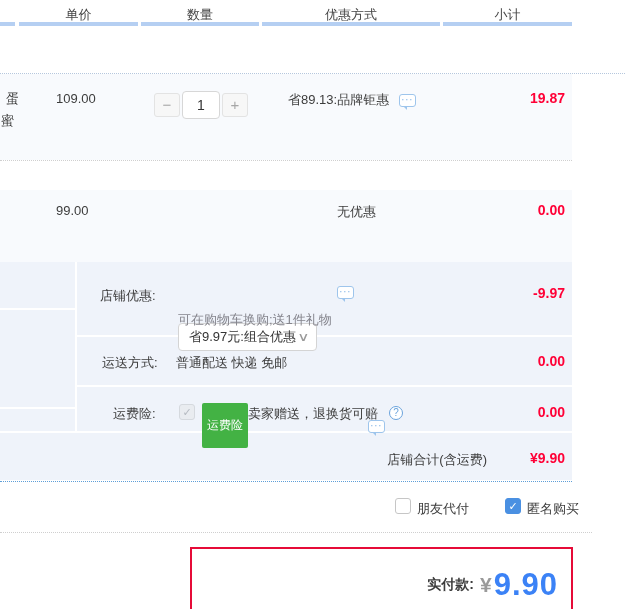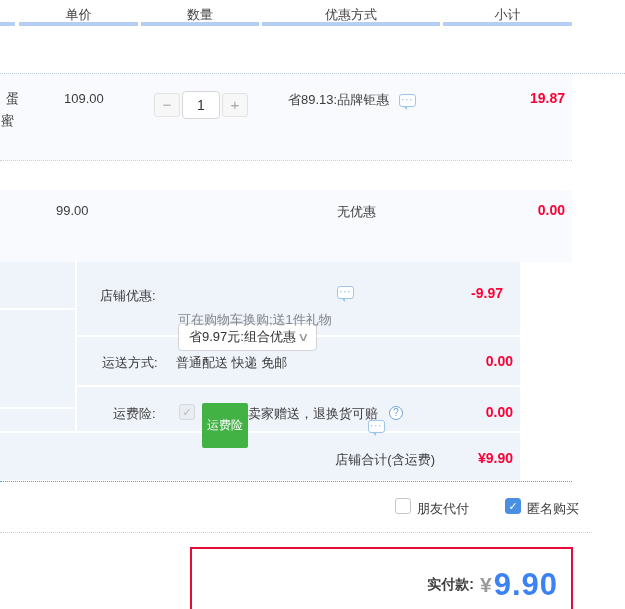--- a/index.html
+++ b/index.html
@@ -77,21 +77,21 @@
   <div class="hbar" style="left:141px; width:118px;"></div>
   <div class="hbar" style="left:262px; width:178px;"></div>
   <div class="hbar" style="left:443px; width:129px;"></div>
 
   <div class="abs dot-lblue" style="left:0; top:73px; width:625px;"></div>
 
   <div class="abs rowbg" style="left:0; top:74px; width:572px; height:86px;">
     <span class="abs txt" style="left:6px; top:16px;">蛋</span>
     <span class="abs txt" style="left:1px; top:38px;">蜜</span>
 
-    <span class="abs txt" style="left:64px; top:17px;">109.00</span>
+    <span class="abs txt" style="left:56px; top:17px;">109.00</span>
 
     <div class="abs step-btn" style="left:154px; top:19px;">−</div>
     <input class="abs qty-input" style="left: 182px; top: 17px;" type="text" value="1">
     <div class="abs step-btn" style="left:222px; top:19px;">+</div>
 
     <span class="abs txt" style="left:288px; top:17px;">省89.13:品牌钜惠</span>
     <div class="abs bubble" style="left:399px; top:20px;">
       <span class="dots">···</span>
     </div>
 
@@ -99,39 +99,39 @@
   </div>
 
   <div class="abs dot-gray" style="left:0; top:160px; width:572px;"></div>
 
   <div class="abs rowbg" style="left:0; top:190px; width:572px; height:72px;">
     <span class="abs txt" style="left:56px; top:13px;">99.00</span>
     <span class="abs txt" style="left:337px; top:13px;">无优惠</span>
     <span class="abs amount" style="right:7px; top:12px;">0.00</span>
   </div>
 
-  <div class="abs sumbg" style="left:0; top:262px; width:520px; height:218px;">
+  <div class="abs sumbg" style="left:0; top:262px; width:572px; height:218px;">
 
     <div class="abs wline" style="left:75px; top:0; width:2px; height:169px;"></div>
     <div class="abs wline" style="left:0; top:46px; width:75px; height:2px;"></div>
     <div class="abs wline" style="left:0; top:145px; width:75px; height:2px;"></div>
     <div class="abs wline" style="left:77px; top:73px; width:495px; height:2px;"></div>
     <div class="abs wline" style="left:77px; top:123px; width:495px; height:2px;"></div>
     <div class="abs wline" style="left:0; top:169px; width:572px; height:2px;"></div>
 
     <span class="abs txt" style="left:100px; top:25px;">店铺优惠:</span>
     <div class="abs select-box" style="left:178px; top:17px;">
       <span class="sel-text">省9.97元:组合优惠</span>
       <span class="chev">∨</span>
     </div>
     <div class="abs bubble" style="left:337px; top:24px;">
       <span class="dots">···</span>
     </div>
     <span class="abs txt-gray" style="left:178px; top:49px;">可在购物车换购;送1件礼物</span>
-    <span class="abs amount" style="right:17px; top:23px;">-9.97</span>
+    <span class="abs amount" style="right:7px; top:23px;">-9.97</span>
 
     <span class="abs txt" style="left:102px; top:92px;">运送方式:</span>
     <span class="abs txt" style="left:176px; top:92px;">普通配送 快递 免邮</span>
     <span class="abs amount" style="right:7px; top:91px;">0.00</span>
 
     <span class="abs txt" style="left:113px; top:143px;">运费险:</span>
     <span class="abs cb cb-disabled" style="left:179px; top:142px;">✓</span>
     <span class="abs badge-green" style="left:202px; top:141px;">运费险</span>
     <span class="abs txt" style="left:248px; top:143px;">卖家赠送，退换货可赔</span>
     <div class="abs bubble" style="left:368px; top:145px;">

